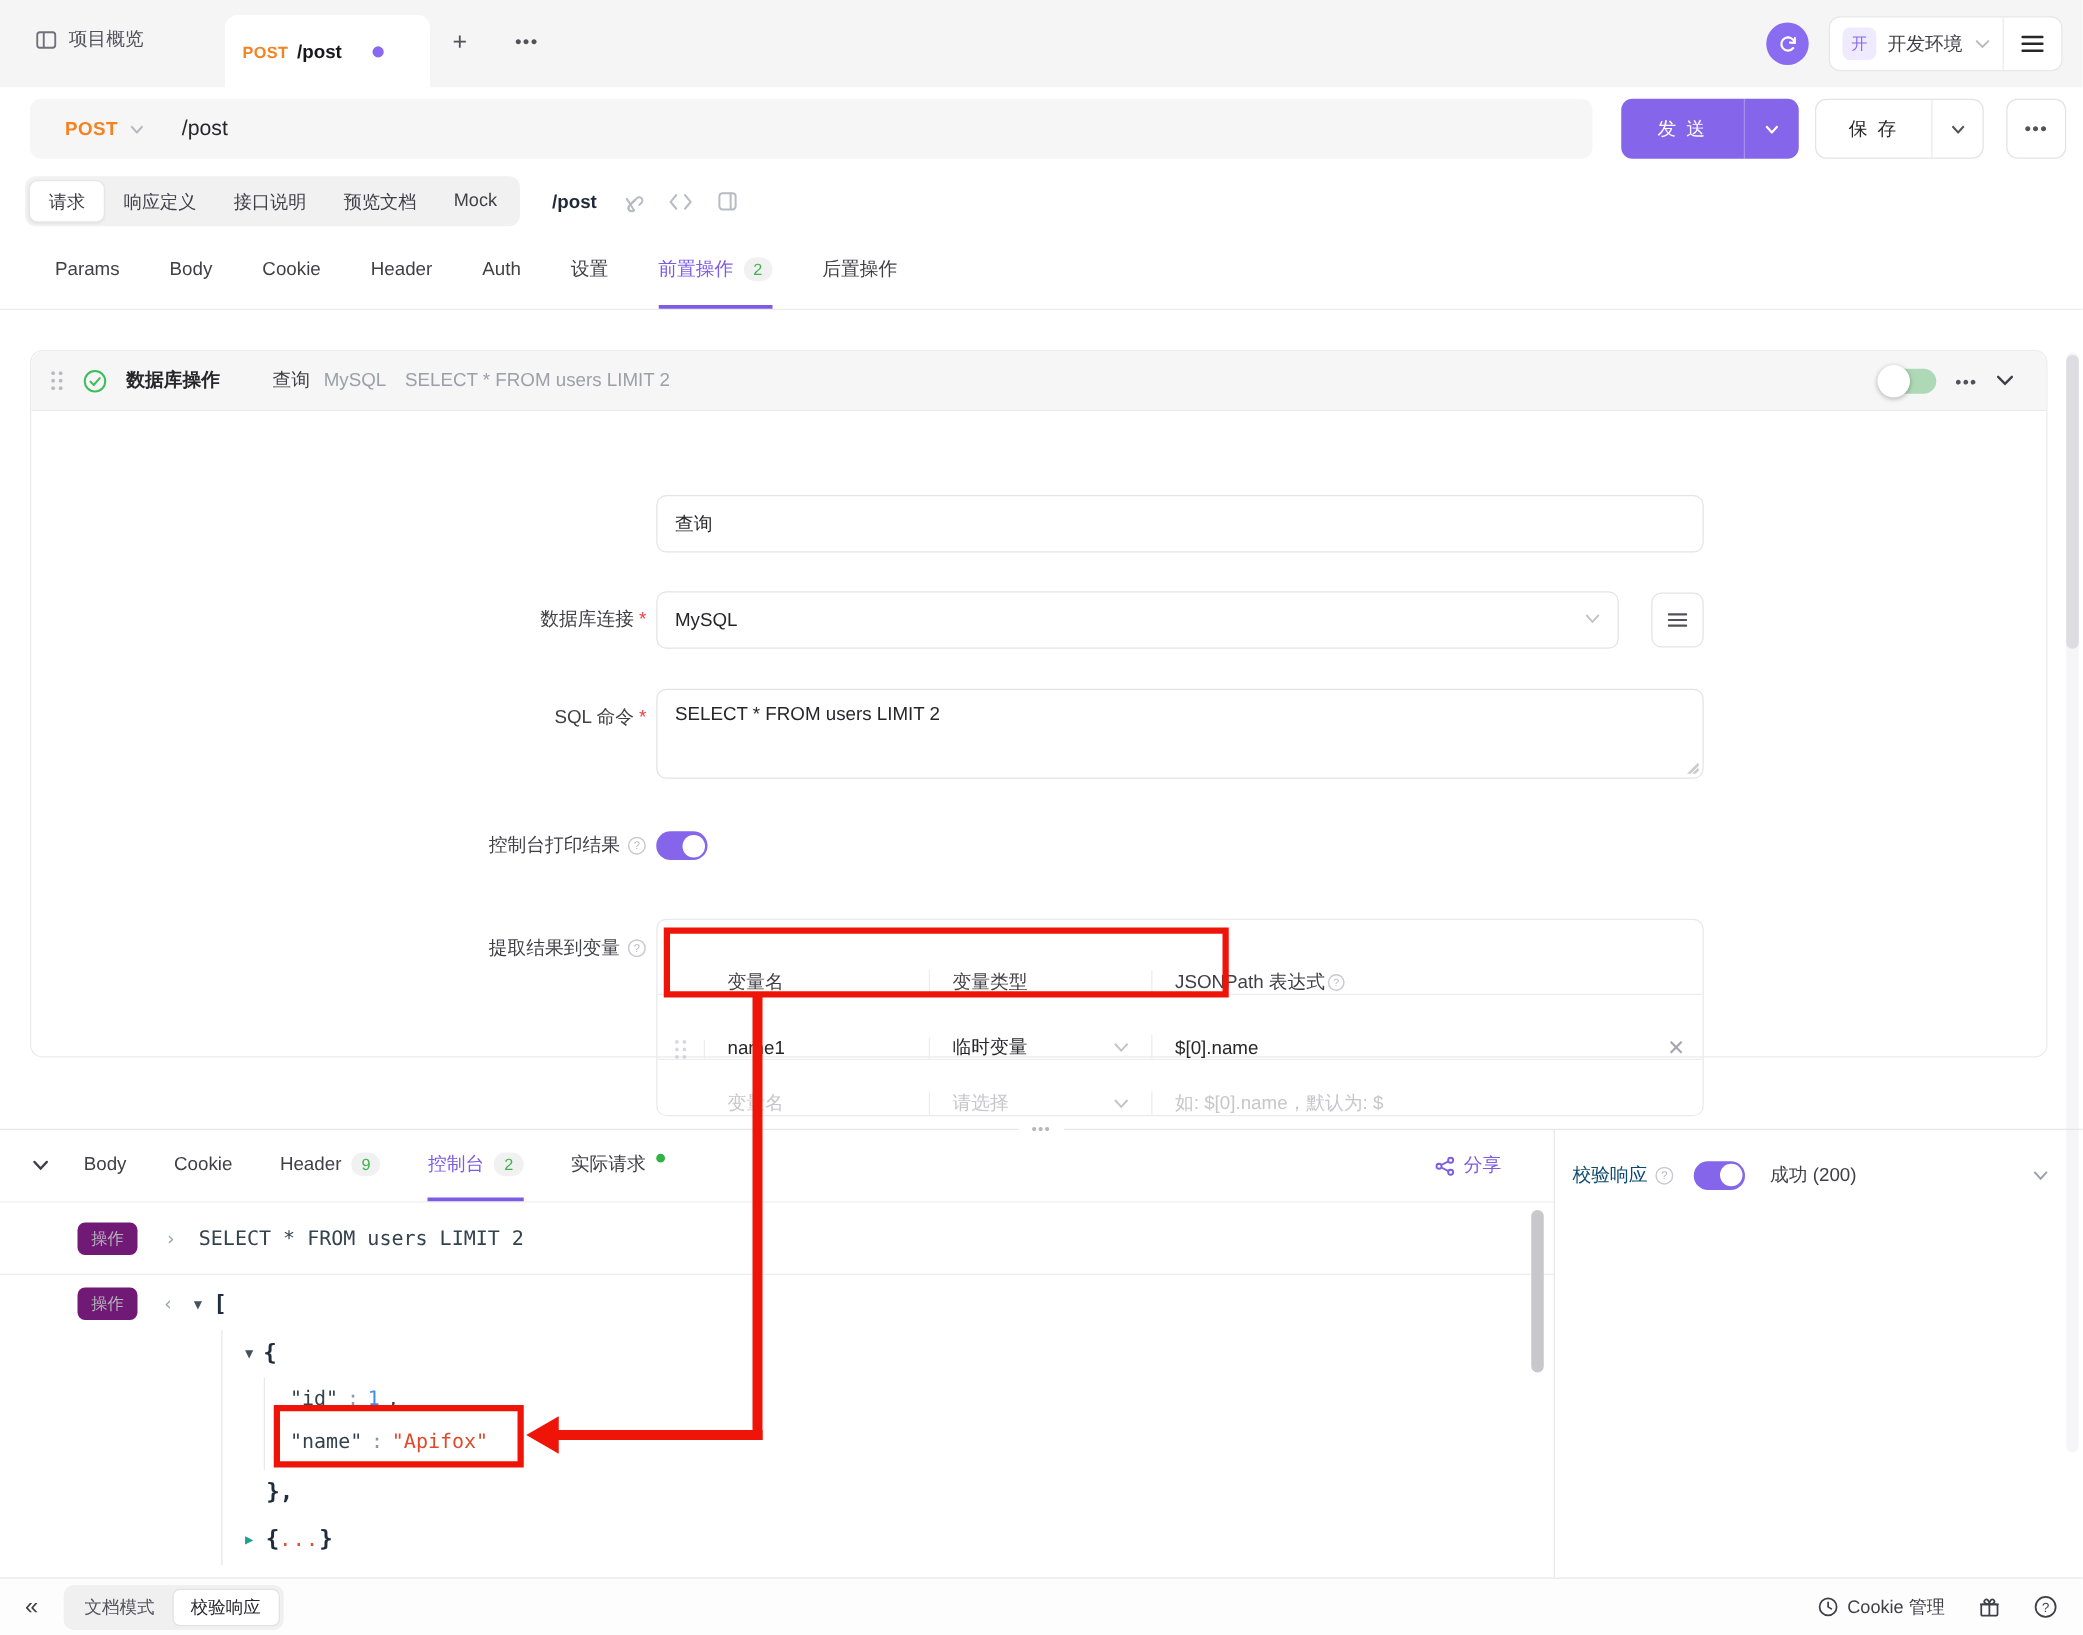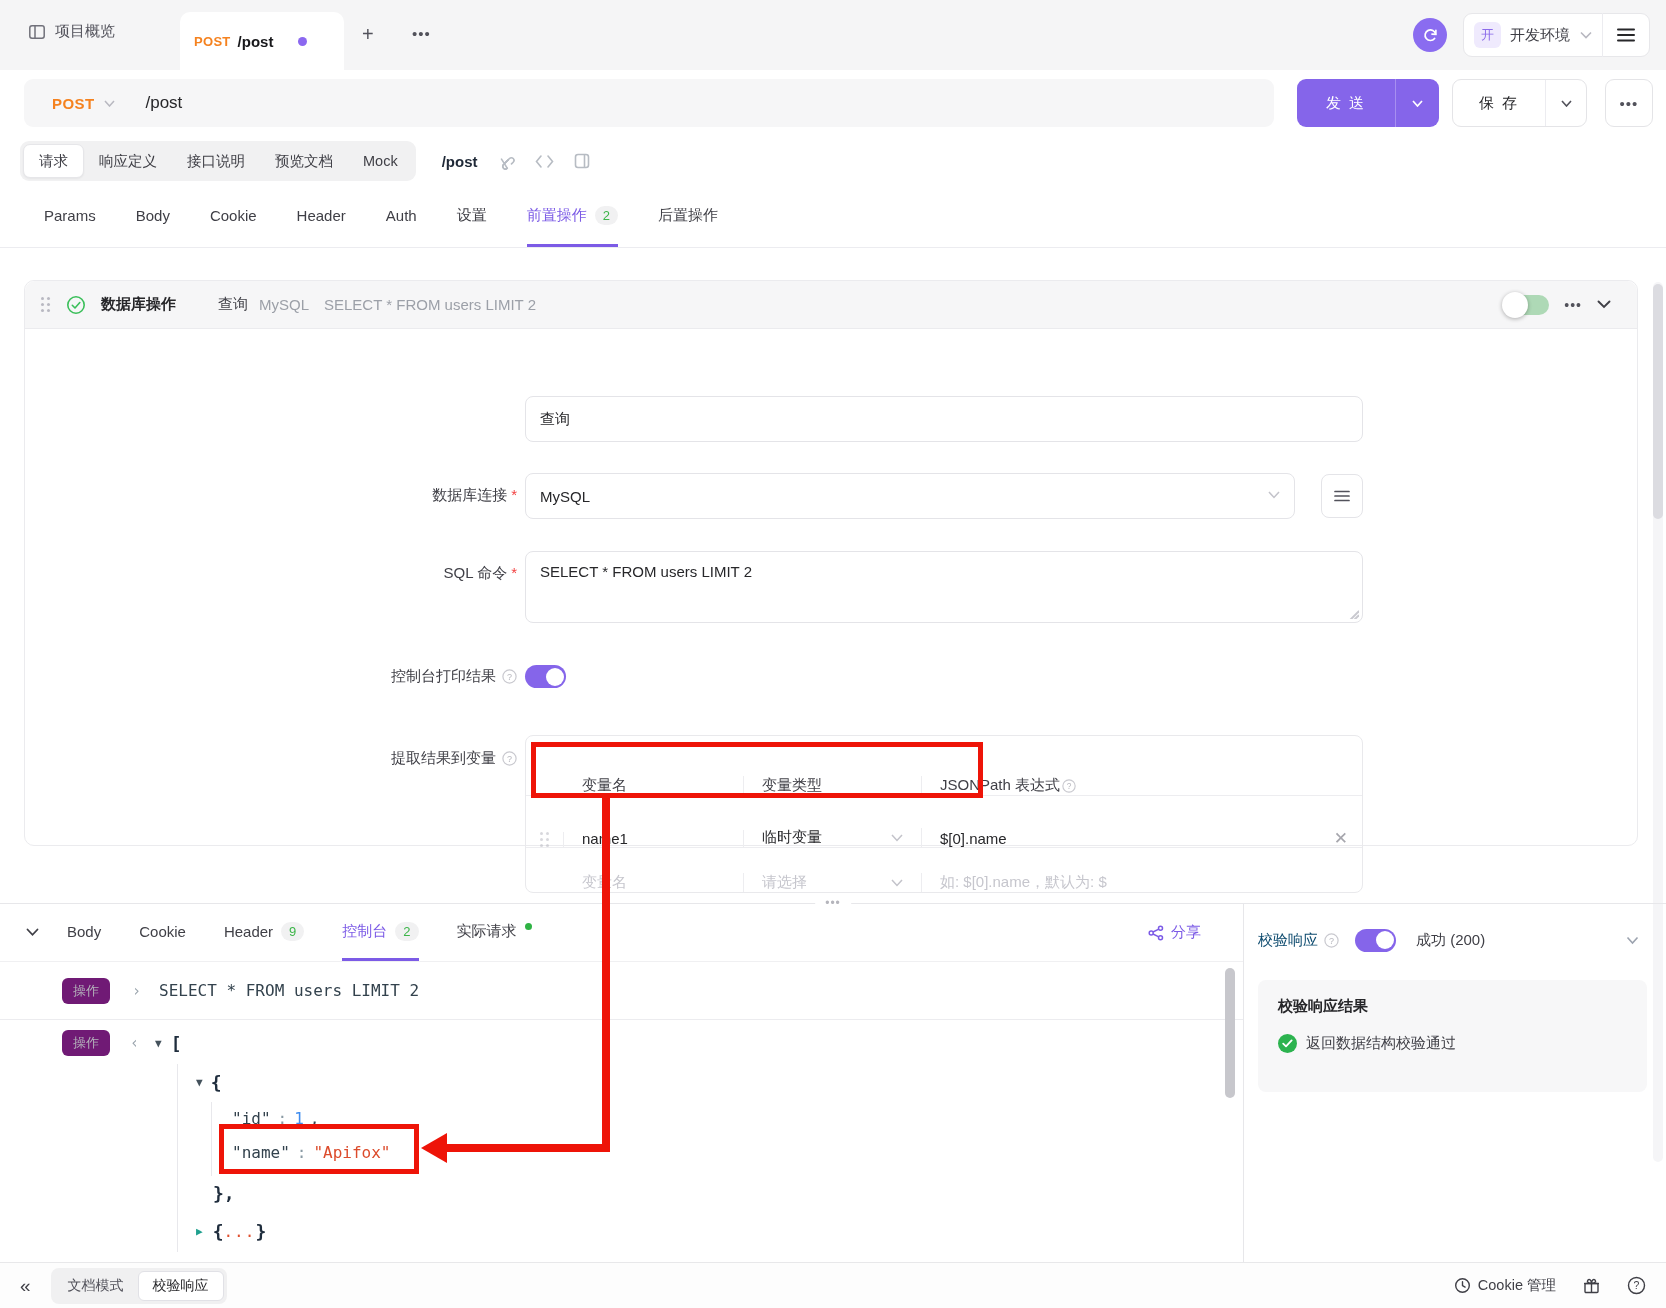--- a/index.html
+++ b/index.html
@@ -548,31 +548,20 @@
       <span class="vtoggle toggle-p">
           <span class="knob"></span>
         </span>
       <span class="status">成功 (200)</span>
       <span class="chev">
         <svg width="13" height="9" viewBox="0 0 13 9" fill="none" stroke="#9ca3af" stroke-width="1.6">
             <polyline points="1.5,1.5 6.5,7 11.5,1.5"></polyline>
           </svg>
         </span>
     </div>
-    <div class="vresult">
-      <div class="rt">校验响应结果</div>
-      <div class="rr">
-        <span class="okcirc">
-          <svg width="11" height="9" viewBox="0 0 11 9" fill="none" stroke="#fff" stroke-width="1.8" stroke-linecap="round" stroke-linejoin="round">
-              <polyline points="1.2,4.6 4,7.3 9.6,1.4"></polyline>
-            </svg>
-          </span>
-        <span>返回数据结构校验通过</span>
-      </div>
-    </div>
   </div>
 </div>
 
 <div class="statusbar">
   <span class="collapse">«</span>
   <div class="modeseg">
     <div class="mi">文档模式</div>
     <div class="mi active">校验响应</div>
   </div>
   <div class="sright">

